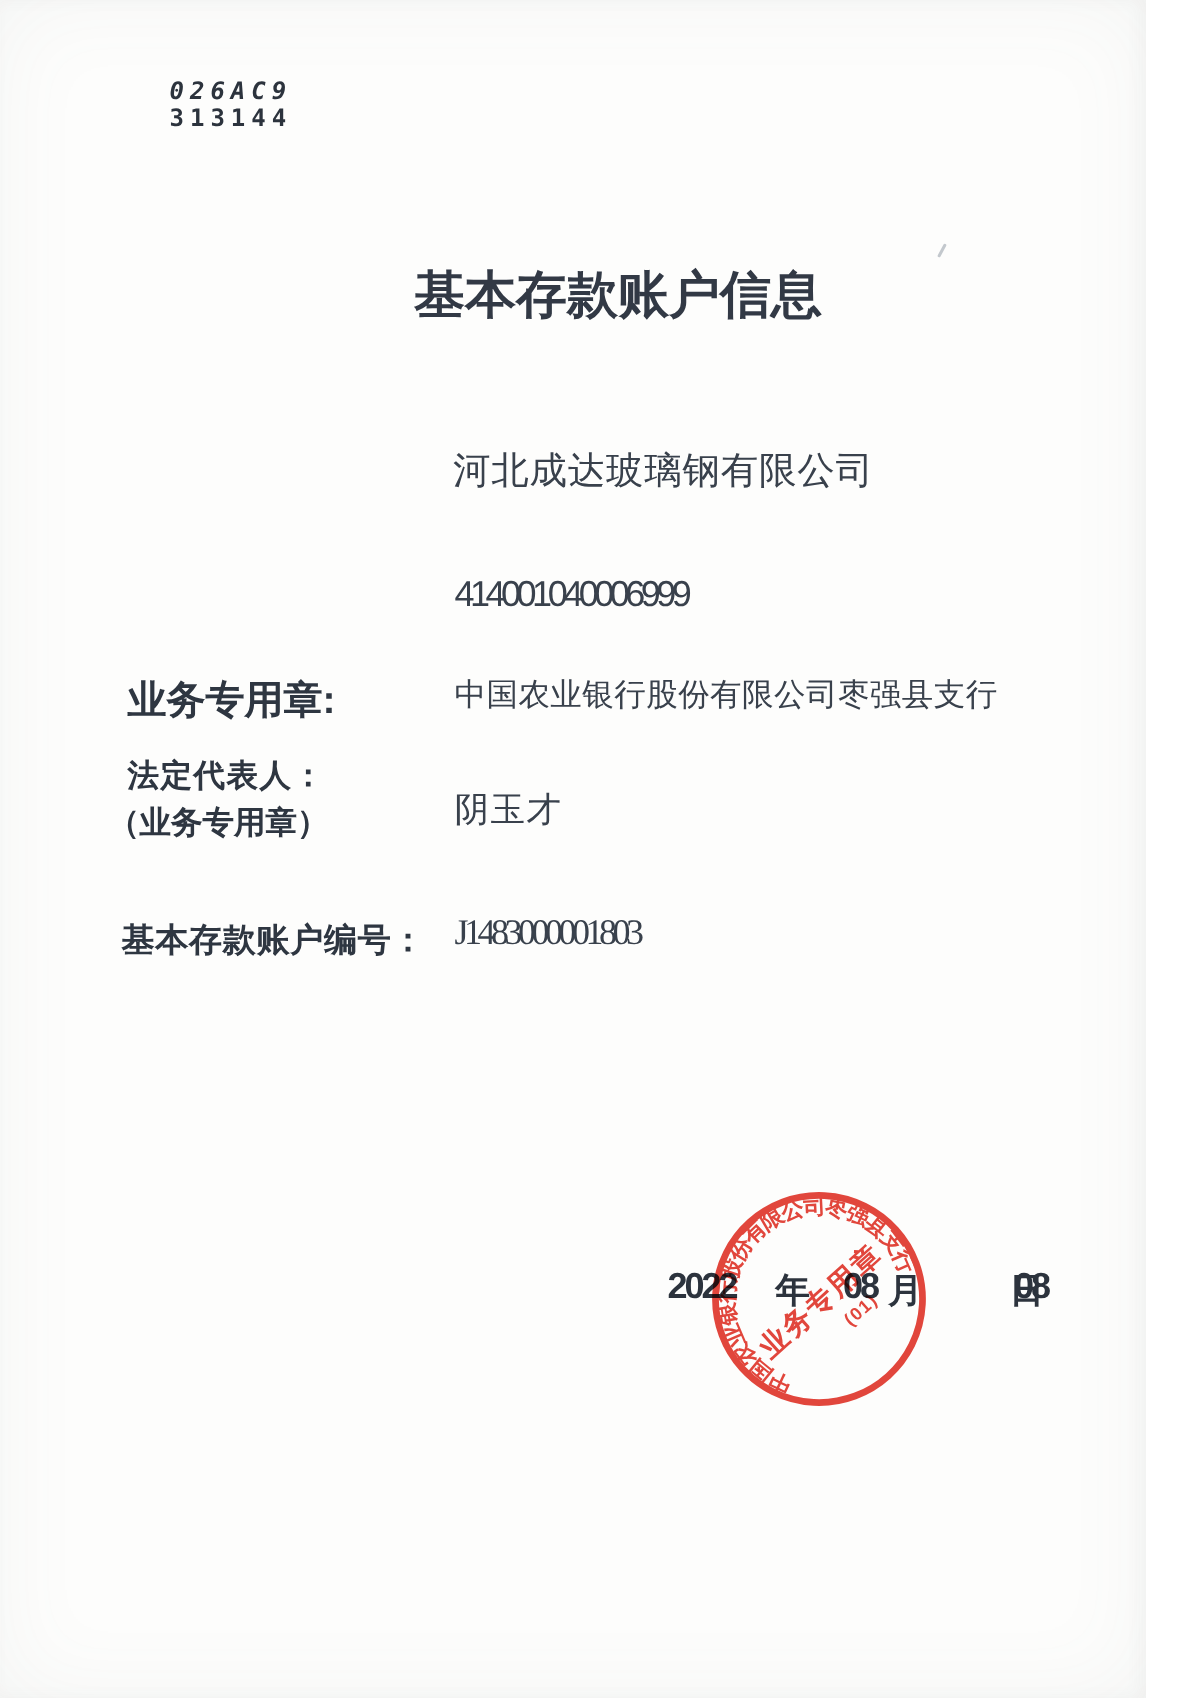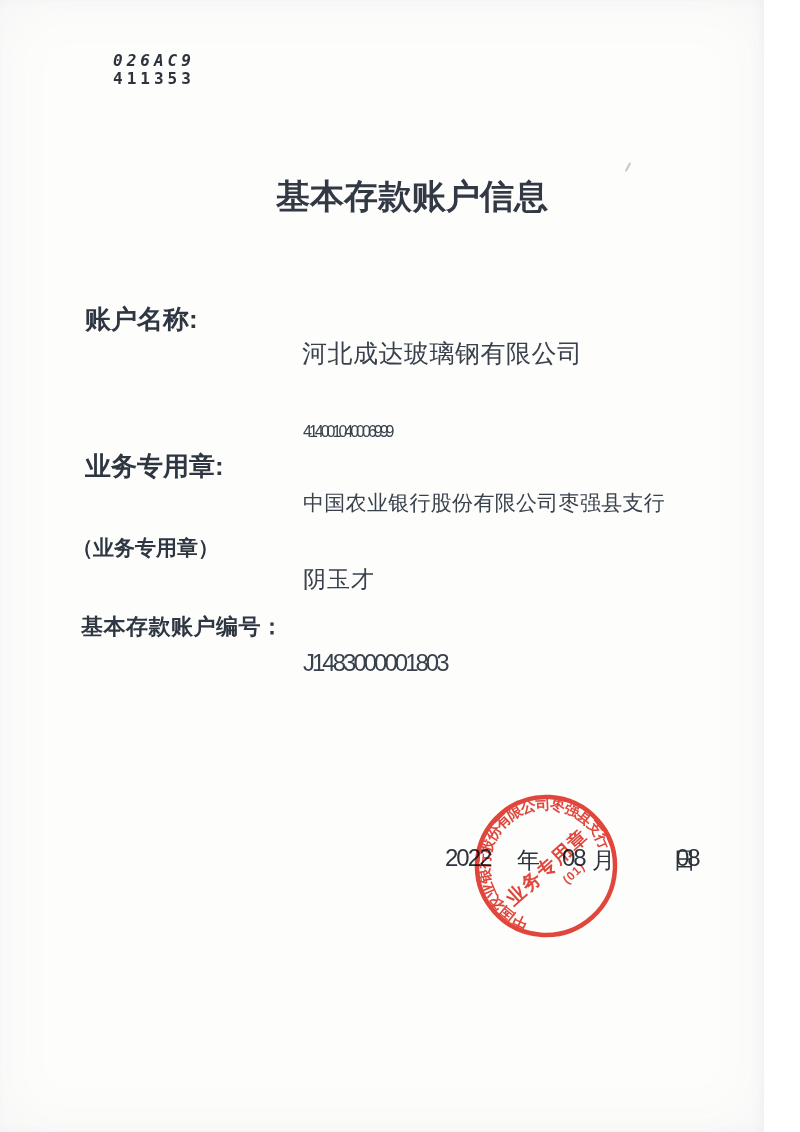--- a/index.html
+++ b/index.html
@@ -27,34 +27,34 @@
     text-align:center;
     font-size:34px;font-weight:bold;letter-spacing:0px;
     color:#323945;margin:0;
   }
   .speck{
     position:absolute;left:627px;top:162px;width:2px;height:10px;
     background:#c3c8cd;transform:rotate(28deg);border-radius:1px;
   }
   
   .flabel{position:absolute;font-weight:bold;color:#2e3641;white-space:nowrap;}
-  .fvalue{position:absolute;color:#39414c;white-space:nowrap;margin-top:40px;}
+  .fvalue{position:absolute;color:#39414c;white-space:nowrap;}
   .lab1{left:85px;top:302px;font-size:26px;}
   .val1{left:302px;top:297px;font-size:25px;letter-spacing:0.5px;}
   .lab2{left:85px;top:384px;font-size:26px;}
-  .val2{left:303px;top:383px;font-size:16px;letter-spacing:-3px;}
+  .val2{left:303px;top:383px;font-size:24px;letter-spacing:-3px;}
   .lab3{left:85px;top:449px;font-size:26px;}
   .val3{left:303px;top:449px;font-size:21px;letter-spacing:0.3px;}
   .lab4a{left:85px;top:503px;font-size:21px;letter-spacing:1px;}
   .lab4b{left:72px;top:534px;font-size:21px;}
   .val4{left:303px;top:524px;font-size:23px;letter-spacing:1px;text-align:center;}
   .lab5{left:81px;top:612px;font-size:22px;letter-spacing:0.5px;}
-  .val5{left:303px;top:609px;font-size:24px;letter-spacing:-3px;}
+  .val5{left:303px;top:609px;font-size:24px;letter-spacing:-3px;font-family:Liberation Serif, serif;}
   
-  .date-line span{position:absolute;white-space:nowrap;color:#2c333d;}
+  .date-line span{position:absolute;white-space:nowrap;color:#2c333d;font-weight:bold;}
   .d-num{font-size:24px;letter-spacing:-2px;}
   .d-cjk{font-size:23px;}
   .d-year{left:445px;top:844px;}
   .d-yu{left:517px;top:845px;}
   .d-month{left:562px;top:844px;}
   .d-mu{left:592px;top:845px;}
   .d-day{left:628px;top:844px;margin-left:48px;}
   .d-du{left:673px;top:845px;}
   
   .stamp{
@@ -63,34 +63,34 @@
   }
   .stamp text{font-family:"Liberation Sans",sans-serif;}
 </style>
 </head>
 <body>
 
 <div class="page">
 
   <div class="scan-code">
     <div class="l1">026AC9</div>
-    <div class="l2">411353</div>
+    <div class="l2">313144</div>
   </div>
 
   <h1 class="title">基本存款账户信息</h1>
   <div class="speck"></div>
 
-  <span class="flabel lab1">账户名称:</span>
   <span class="fvalue val1">河北成达玻璃钢有限公司</span>
 
   <span class="fvalue val2">414001040006999</span>
 
   <span class="flabel lab3">业务专用章:</span>
   <span class="fvalue val3">中国农业银行股份有限公司枣强县支行</span>
 
+  <span class="flabel lab4a">法定代表人：</span>
   <span class="flabel lab4b">（业务专用章）</span>
   <span class="fvalue val4">阴玉才</span>
 
   <span class="flabel lab5">基本存款账户编号：</span>
   <span class="fvalue val5">J1483000001803</span>
 
   <div class="date-line">
     <span class="d-num d-year">2022</span>
     <span class="d-cjk d-yu">年</span>
     <span class="d-num d-month">08</span>

